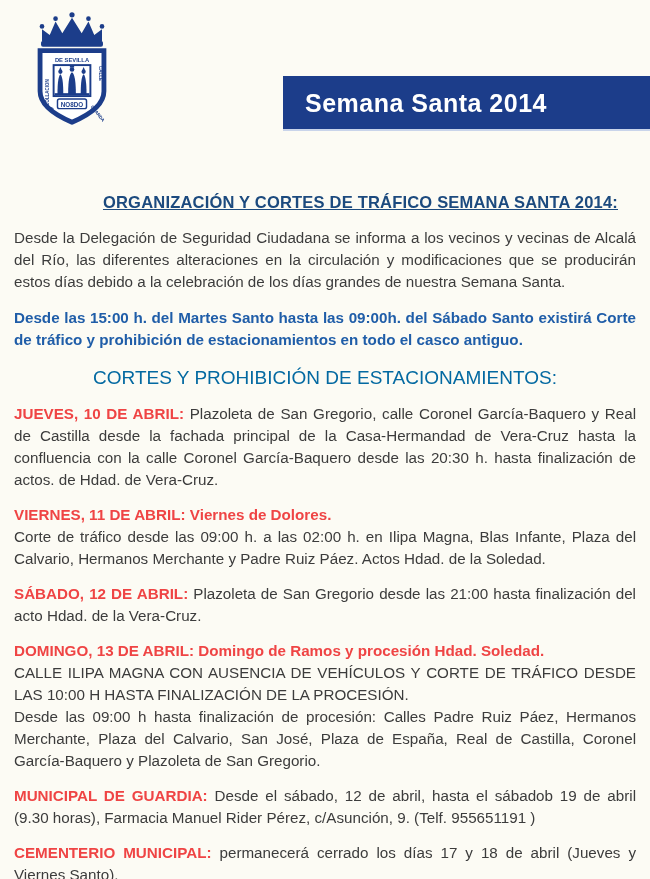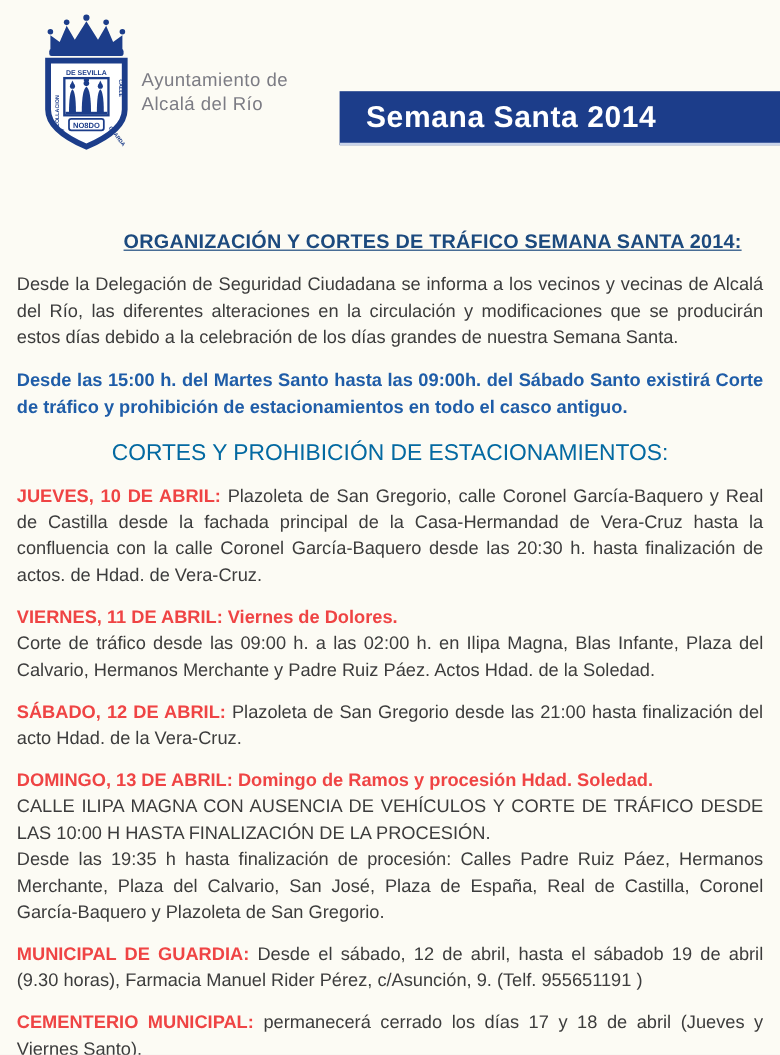--- a/index.html
+++ b/index.html
@@ -20,21 +20,21 @@
     position:absolute;left:118px;top:58px;
     font-size:15.5px;line-height:20px;color:#7c7c84;
     letter-spacing:.4px;
   }
   .informa{
     position:absolute;left:284px;top:6px;
     font-size:45px;line-height:52px;font-weight:400;
     color:#2e5ca6;letter-spacing:1.5px;
   }
   .banner{
-    position:absolute;left:283px;right:0;top:76px;height:45px;
+    position:absolute;left:283px;right:0;top:76px;height:55px;
     background:#1c3d8a;
     display:flex;align-items:center;
     box-shadow:0 -2px 0 #c9d4ea inset;
   }
   .banner-text{
     color:#ffffff;font-weight:bold;font-size:25px;
     padding-left:22px;letter-spacing:.5px;
   }
   
   .content{padding:0 14px;}
@@ -99,24 +99,20 @@
         <path d="M54,89 Q54,71 57,68.5 Q60,71 60,89 Z"></path>
         <circle cx="57" cy="66" r="2.2"></circle>
         <path d="M57,61 L55.2,65 L58.8,65 Z"></path>
         <rect x="27" y="88" width="36" height="2"></rect>
       </g>
 
       <rect x="30" y="94" width="30" height="10" rx="2" fill="#ffffff" stroke="#1c3d8a" stroke-width="1.5"></rect>
       <text x="45" y="102" font-size="6.5" font-weight="bold" text-anchor="middle" fill="#1c3d8a" font-family="Liberation Sans, sans-serif">NO8DO</text>
     </svg>
 
-    <div class="org-name">
-      <div>Ayuntamiento de</div>
-      <div>Alcalá del Río</div>
-    </div>
 
 
     <div class="banner">
       <span class="banner-text">Semana Santa 2014</span>
     </div>
   </div>
 
   <div class="content">
     <div class="title">ORGANIZACIÓN Y CORTES DE TRÁFICO SEMANA SANTA 2014:</div>
     <div>
@@ -133,21 +129,21 @@
           <p>Corte de tráfico desde las 09:00 h. a las 02:00 h. en Ilipa Magna, Blas Infante, Plaza del Calvario, Hermanos Merchante y Padre Ruiz Páez. Actos Hdad. de la Soledad.</p>
         </div>
         <div class="sec entry">
           <p><span class="label">SÁBADO, 12 DE ABRIL: </span>Plazoleta de San Gregorio desde las 21:00 hasta finalización del acto Hdad. de la Vera-Cruz.</p>
         </div>
         <div class="sec entry">
           <p>
             <span class="label block">DOMINGO, 13 DE ABRIL: Domingo de Ramos y procesión Hdad. Soledad.</span>
           </p>
           <p>CALLE ILIPA MAGNA CON AUSENCIA DE VEHÍCULOS Y CORTE DE TRÁFICO DESDE LAS 10:00 H HASTA FINALIZACIÓN DE LA PROCESIÓN.</p>
-          <p>Desde las 19:35 h hasta finalización de procesión: Calles Padre Ruiz Páez, Hermanos Merchante, Plaza del Calvario, San José, Plaza de España, Real de Castilla, Coronel García-Baquero y Plazoleta de San Gregorio.</p>
+          <p>Desde las 09:00 h hasta finalización de procesión: Calles Padre Ruiz Páez, Hermanos Merchante, Plaza del Calvario, San José, Plaza de España, Real de Castilla, Coronel García-Baquero y Plazoleta de San Gregorio.</p>
         </div>
         <div class="sec entry">
           <p><span class="label">MUNICIPAL DE GUARDIA: </span>Desde el sábado, 12 de abril, hasta el sábadob 19 de abril (9.30 horas),  Farmacia  Manuel Rider Pérez, c/Asunción, 9. (Telf.  955651191 )</p>
         </div>
         <div class="sec entry">
           <p><span class="label">CEMENTERIO MUNICIPAL: </span>permanecerá cerrado los días 17 y 18 de abril (Jueves y Viernes Santo).</p>
         </div>
       </div>
   </div>
 

